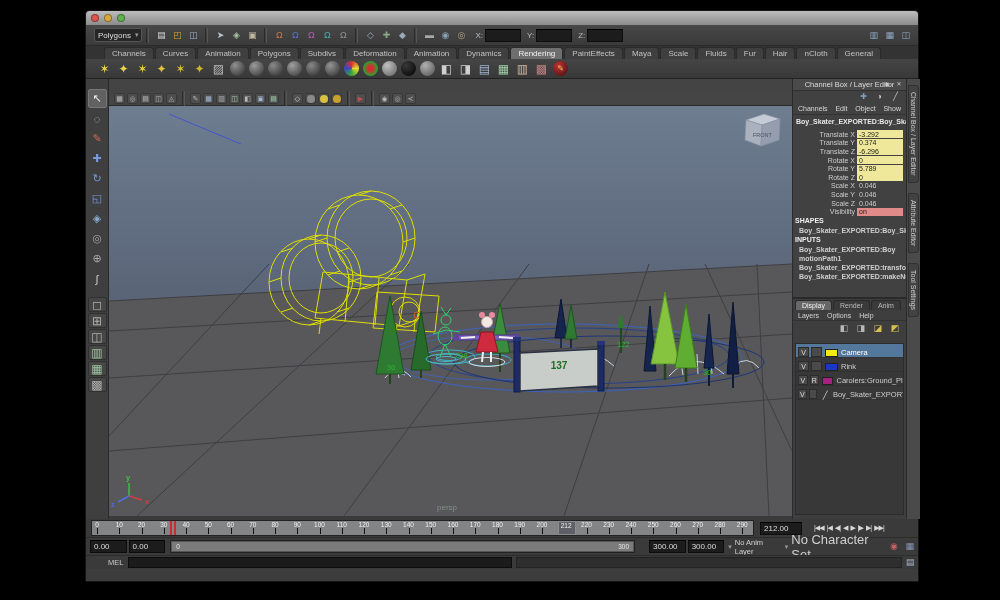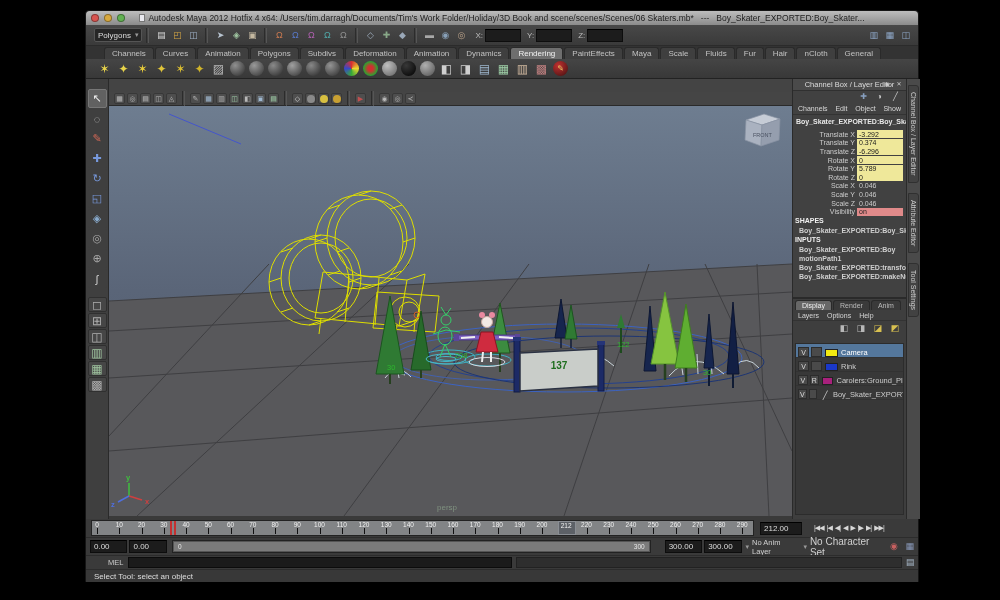--- a/index.html
+++ b/index.html
@@ -113,21 +113,20 @@
 </style>
 </head>
 <body>
 
 <div class="win">
 
   <div class="titlebar">
     <span class="tl red"></span>
     <span class="tl yel"></span>
     <span class="tl grn"></span>
-    <div class="title-text"><span class="doc-ico"></span><span>Autodesk Maya 2012 Hotfix 4 x64: /Users/tim.darragh/Documents/Tim's Work Folder/Holiday/3D Book and scene/scenes/Scenes/06 Skaters.mb*</span><span class="tsep">---</span><span>Boy_Skater_EXPORTED:Boy_Skater...</span></div>
   </div>
 
   <div class="statusline">
     <div class="dropdown">
       <span>Polygons</span>
       <span class="dd-arr">▾</span>
     </div>
     <div id="status-icons" style="display:flex;align-items:center">
         <span class="sep"></span>
         <span style="display: inline-flex;">
@@ -661,30 +660,27 @@
       <div class="rbar">
         <span>0</span>
         <span>300</span>
       </div>
     </div>
     <div class="nfield" style="width:40px;margin-left:14px">300.00</div>
     <div class="nfield" style="width:40px;margin-left:2px">300.00</div>
     <span class="dd-arr" style="margin-left:4px">▾</span>
     <div style="margin-left:3px;font-size:7.5px;color:#d0d0d0">No Anim Layer</div>
     <span class="dd-arr" style="margin-left:6px">▾</span>
-    <div style="margin-left:3px;font-size:10px;color:#d0d0d0">No Character Set</div>
+    <div style="margin-left:3px;font-size:13px;color:#d0d0d0">No Character Set</div>
     <div id="range-icons" style="display:flex;margin-left:5px">
         <span class="icon" style="color: rgb(200, 96, 96);">◉</span>
         <span class="icon" style="color: rgb(136, 152, 184);">▦</span>
       </div>
   </div>
 
   <div class="cmdrow">
     <span style="margin-left:22px;width:16px">MEL</span>
     <div class="cmdinput"></div>
     <div class="cmdresult"></div>
     <span class="icon" id="script-editor-btn" style="color: rgb(168, 184, 200);">▤</span>
   </div>
 
-  <div class="helprow">
-    <span>Select Tool: select an object</span>
-  </div>
 </div>
 
 </body></html>

